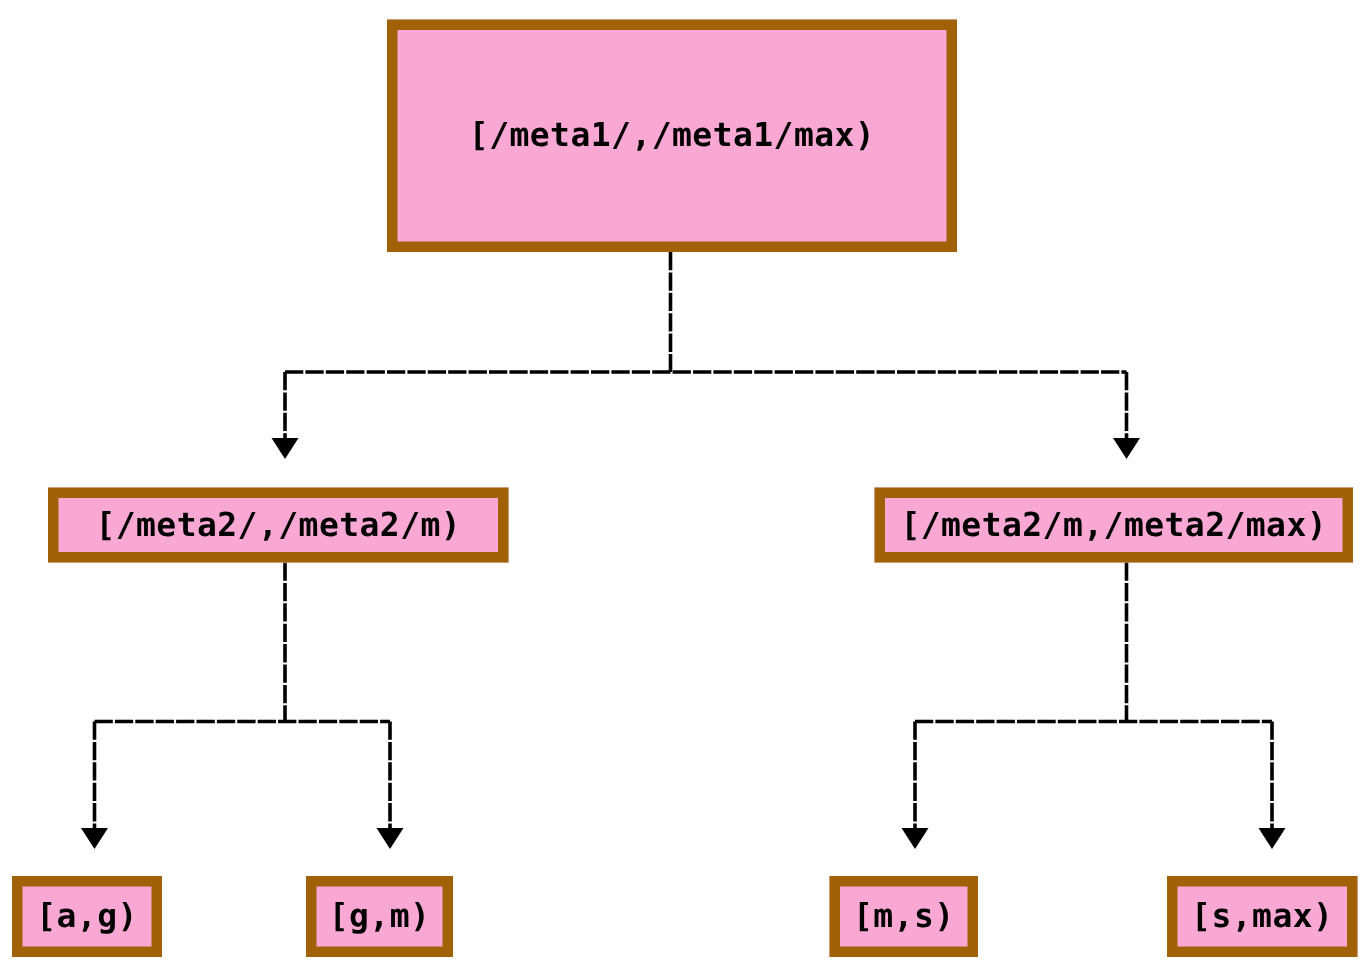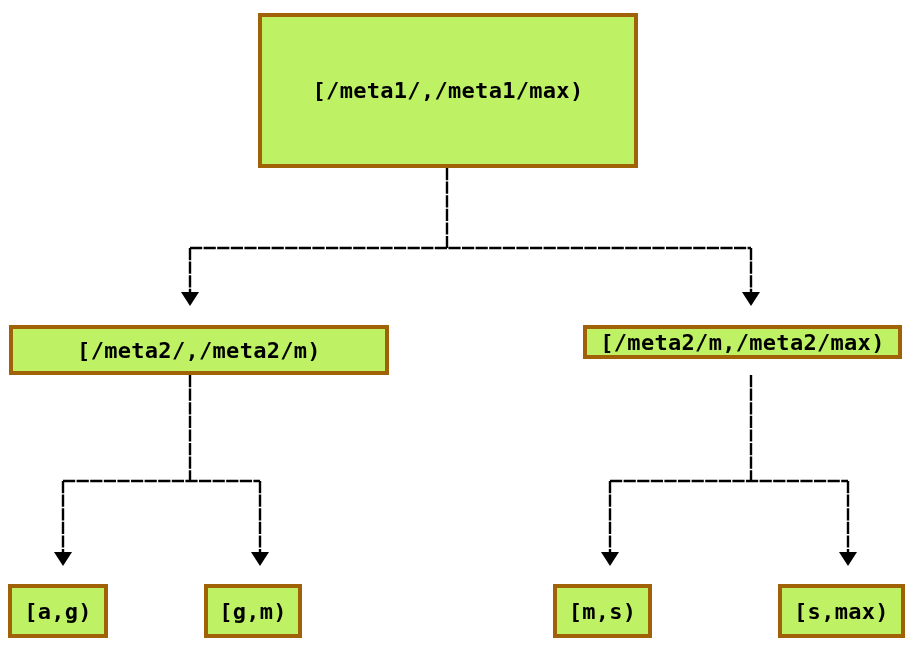--- a/index.html
+++ b/index.html
@@ -18,34 +18,34 @@
   .edges {
     position: absolute;
     left: 0;
     top: 0;
     width: 912px;
     height: 652px;
   }
   .box {
     position: absolute;
     box-sizing: border-box;
-    border: 4px solid #a16207;
-    background: #bef264;
+    border: 7px solid #a16207;
+    background: #f9a8d4;
     display: flex;
     align-items: center;
     justify-content: center;
     color: #000000;
     font-weight: bold;
     font-size: 22px;
     letter-spacing: 0.3px;
     white-space: nowrap;
   }
   .box-root   { left: 258px; top: 13px;  width: 380px; height: 155px; }
-  .box-l2-left  { left: 9px;  top: 325px; width: 380px; height: 50px; }
-  .box-l2-right { left: 583px; top: 325px; width: 319px; height: 34px; }
+  .box-l2-left  { left: 32px;  top: 325px; width: 307px; height: 50px; }
+  .box-l2-right { left: 583px; top: 325px; width: 319px; height: 50px; }
   .box-leaf-ag   { left: 8px;   top: 584px; width: 100px; height: 54px; }
   .box-leaf-gm   { left: 204px; top: 584px; width: 98px;  height: 54px; }
   .box-leaf-ms   { left: 553px; top: 584px; width: 99px;  height: 54px; }
   .box-leaf-smax { left: 778px; top: 584px; width: 127px; height: 54px; }
 </style>
 </head>
 <body>
 
 <div class="canvas">
 

